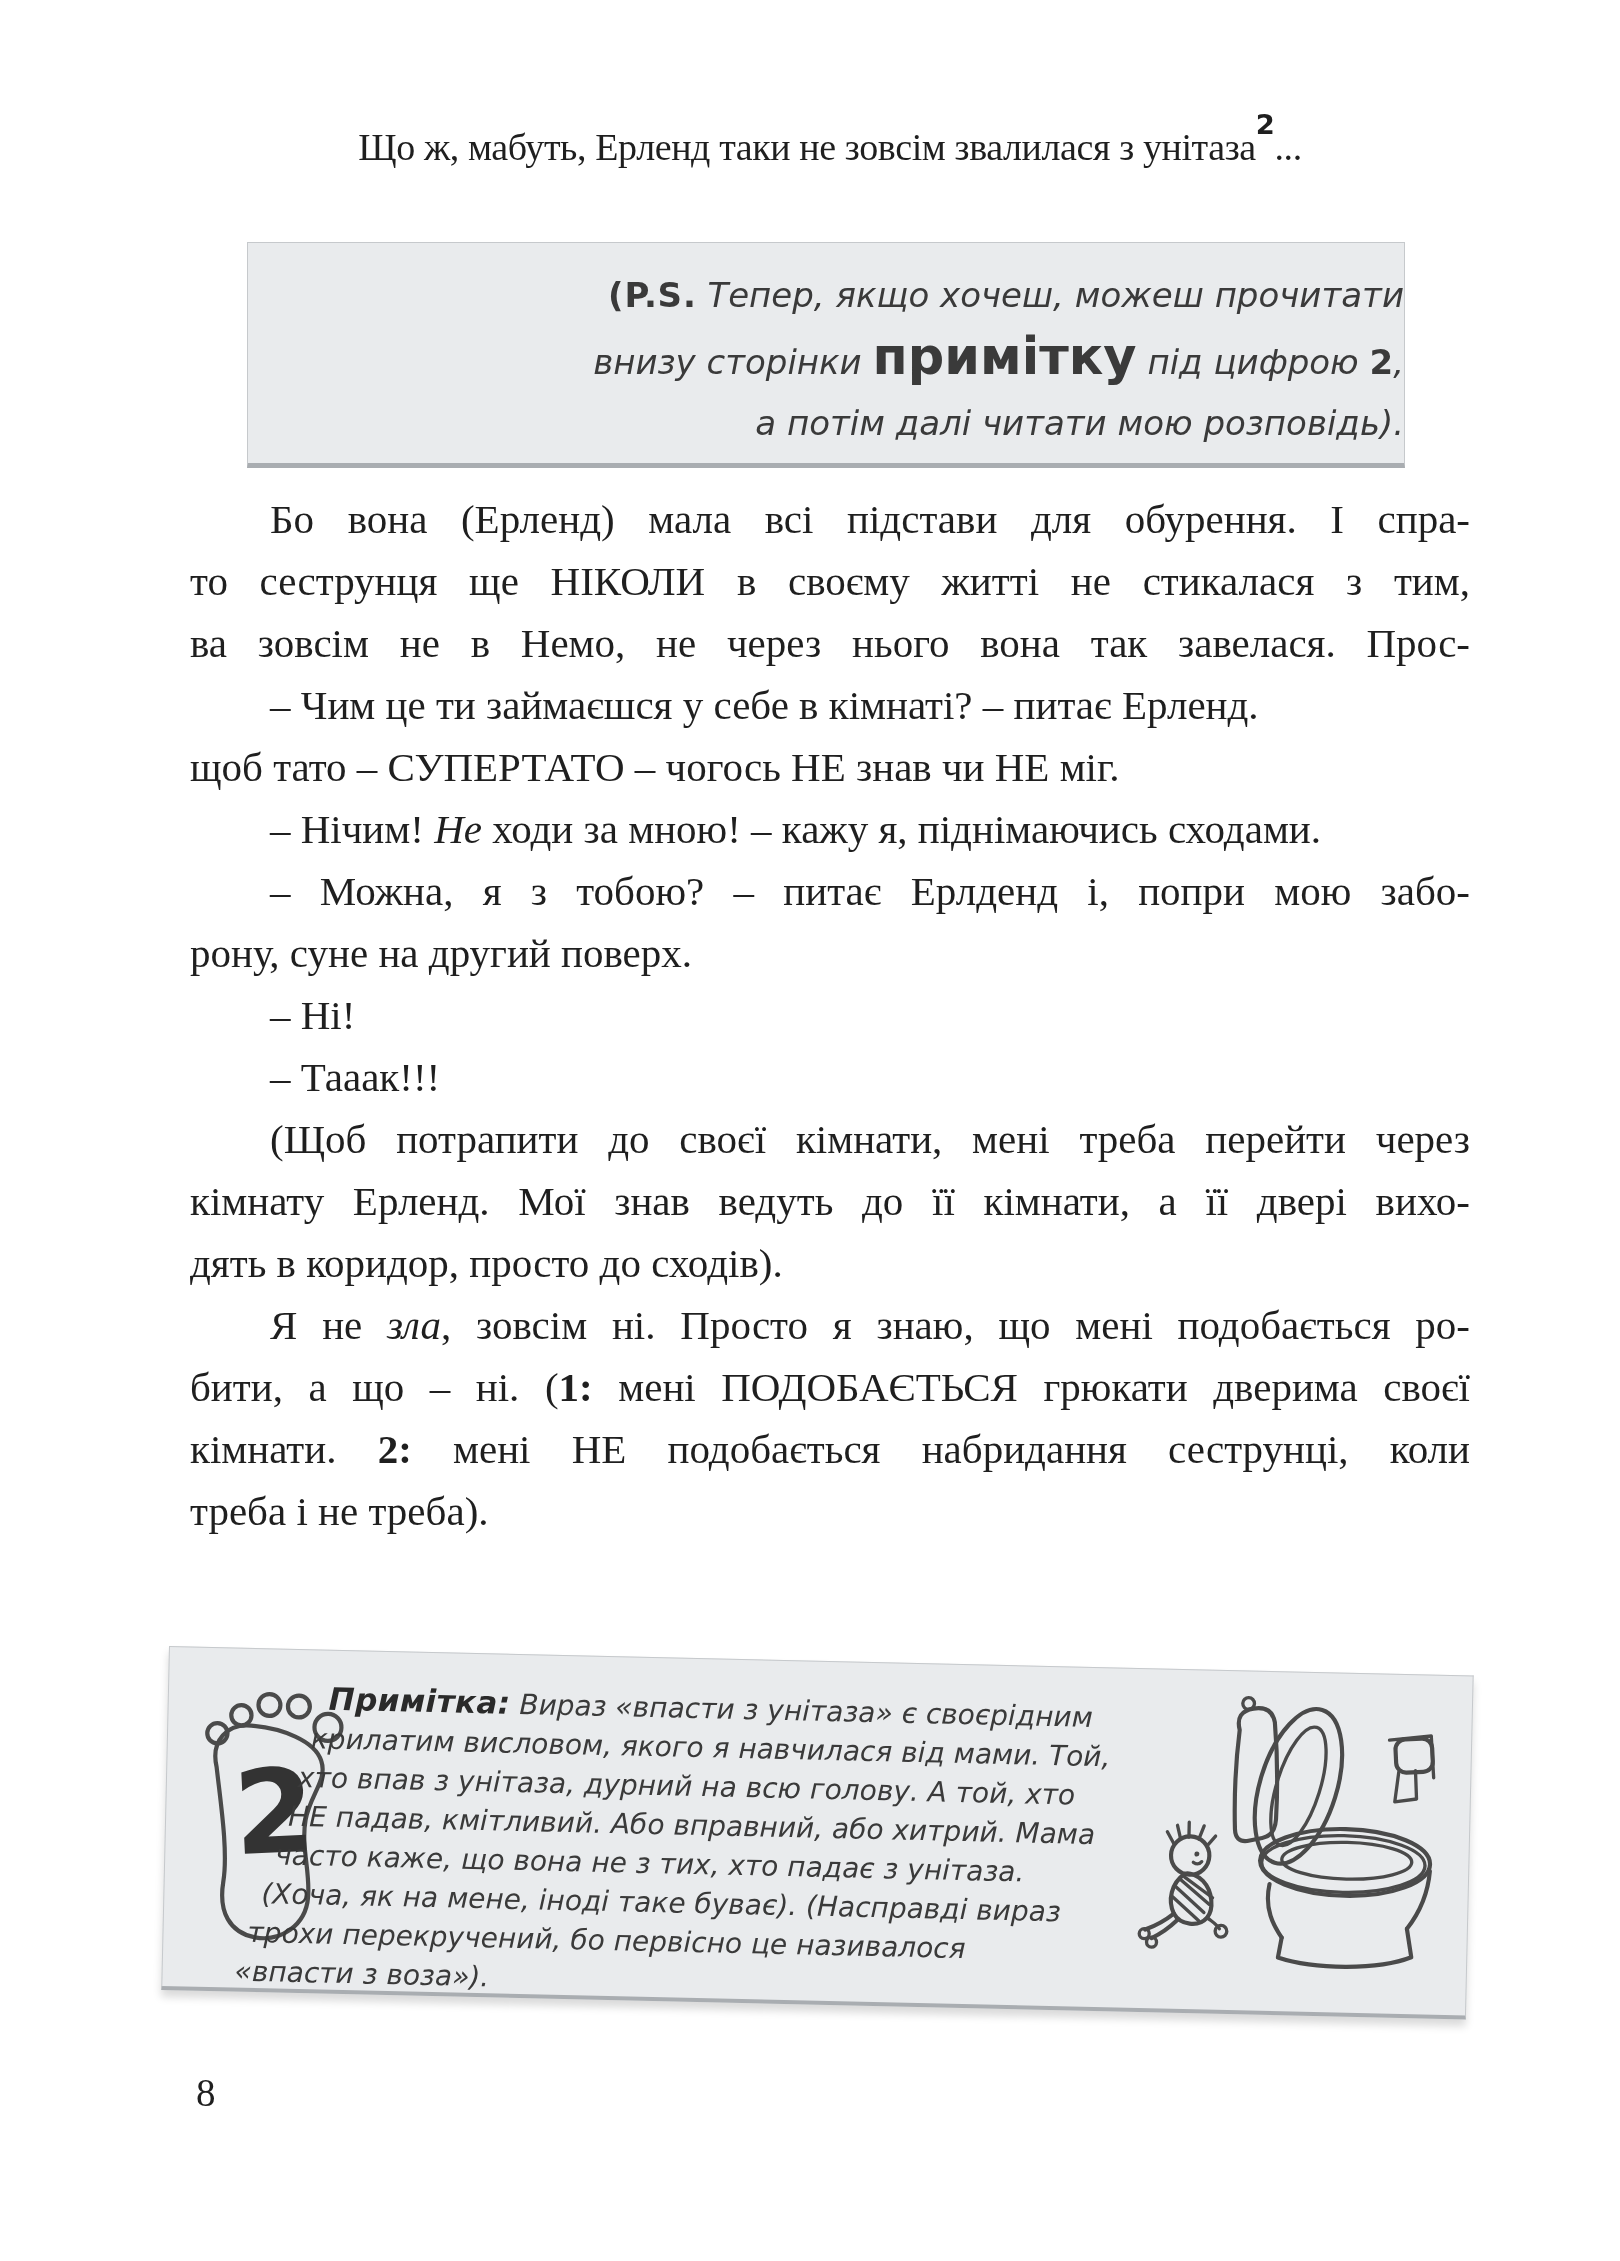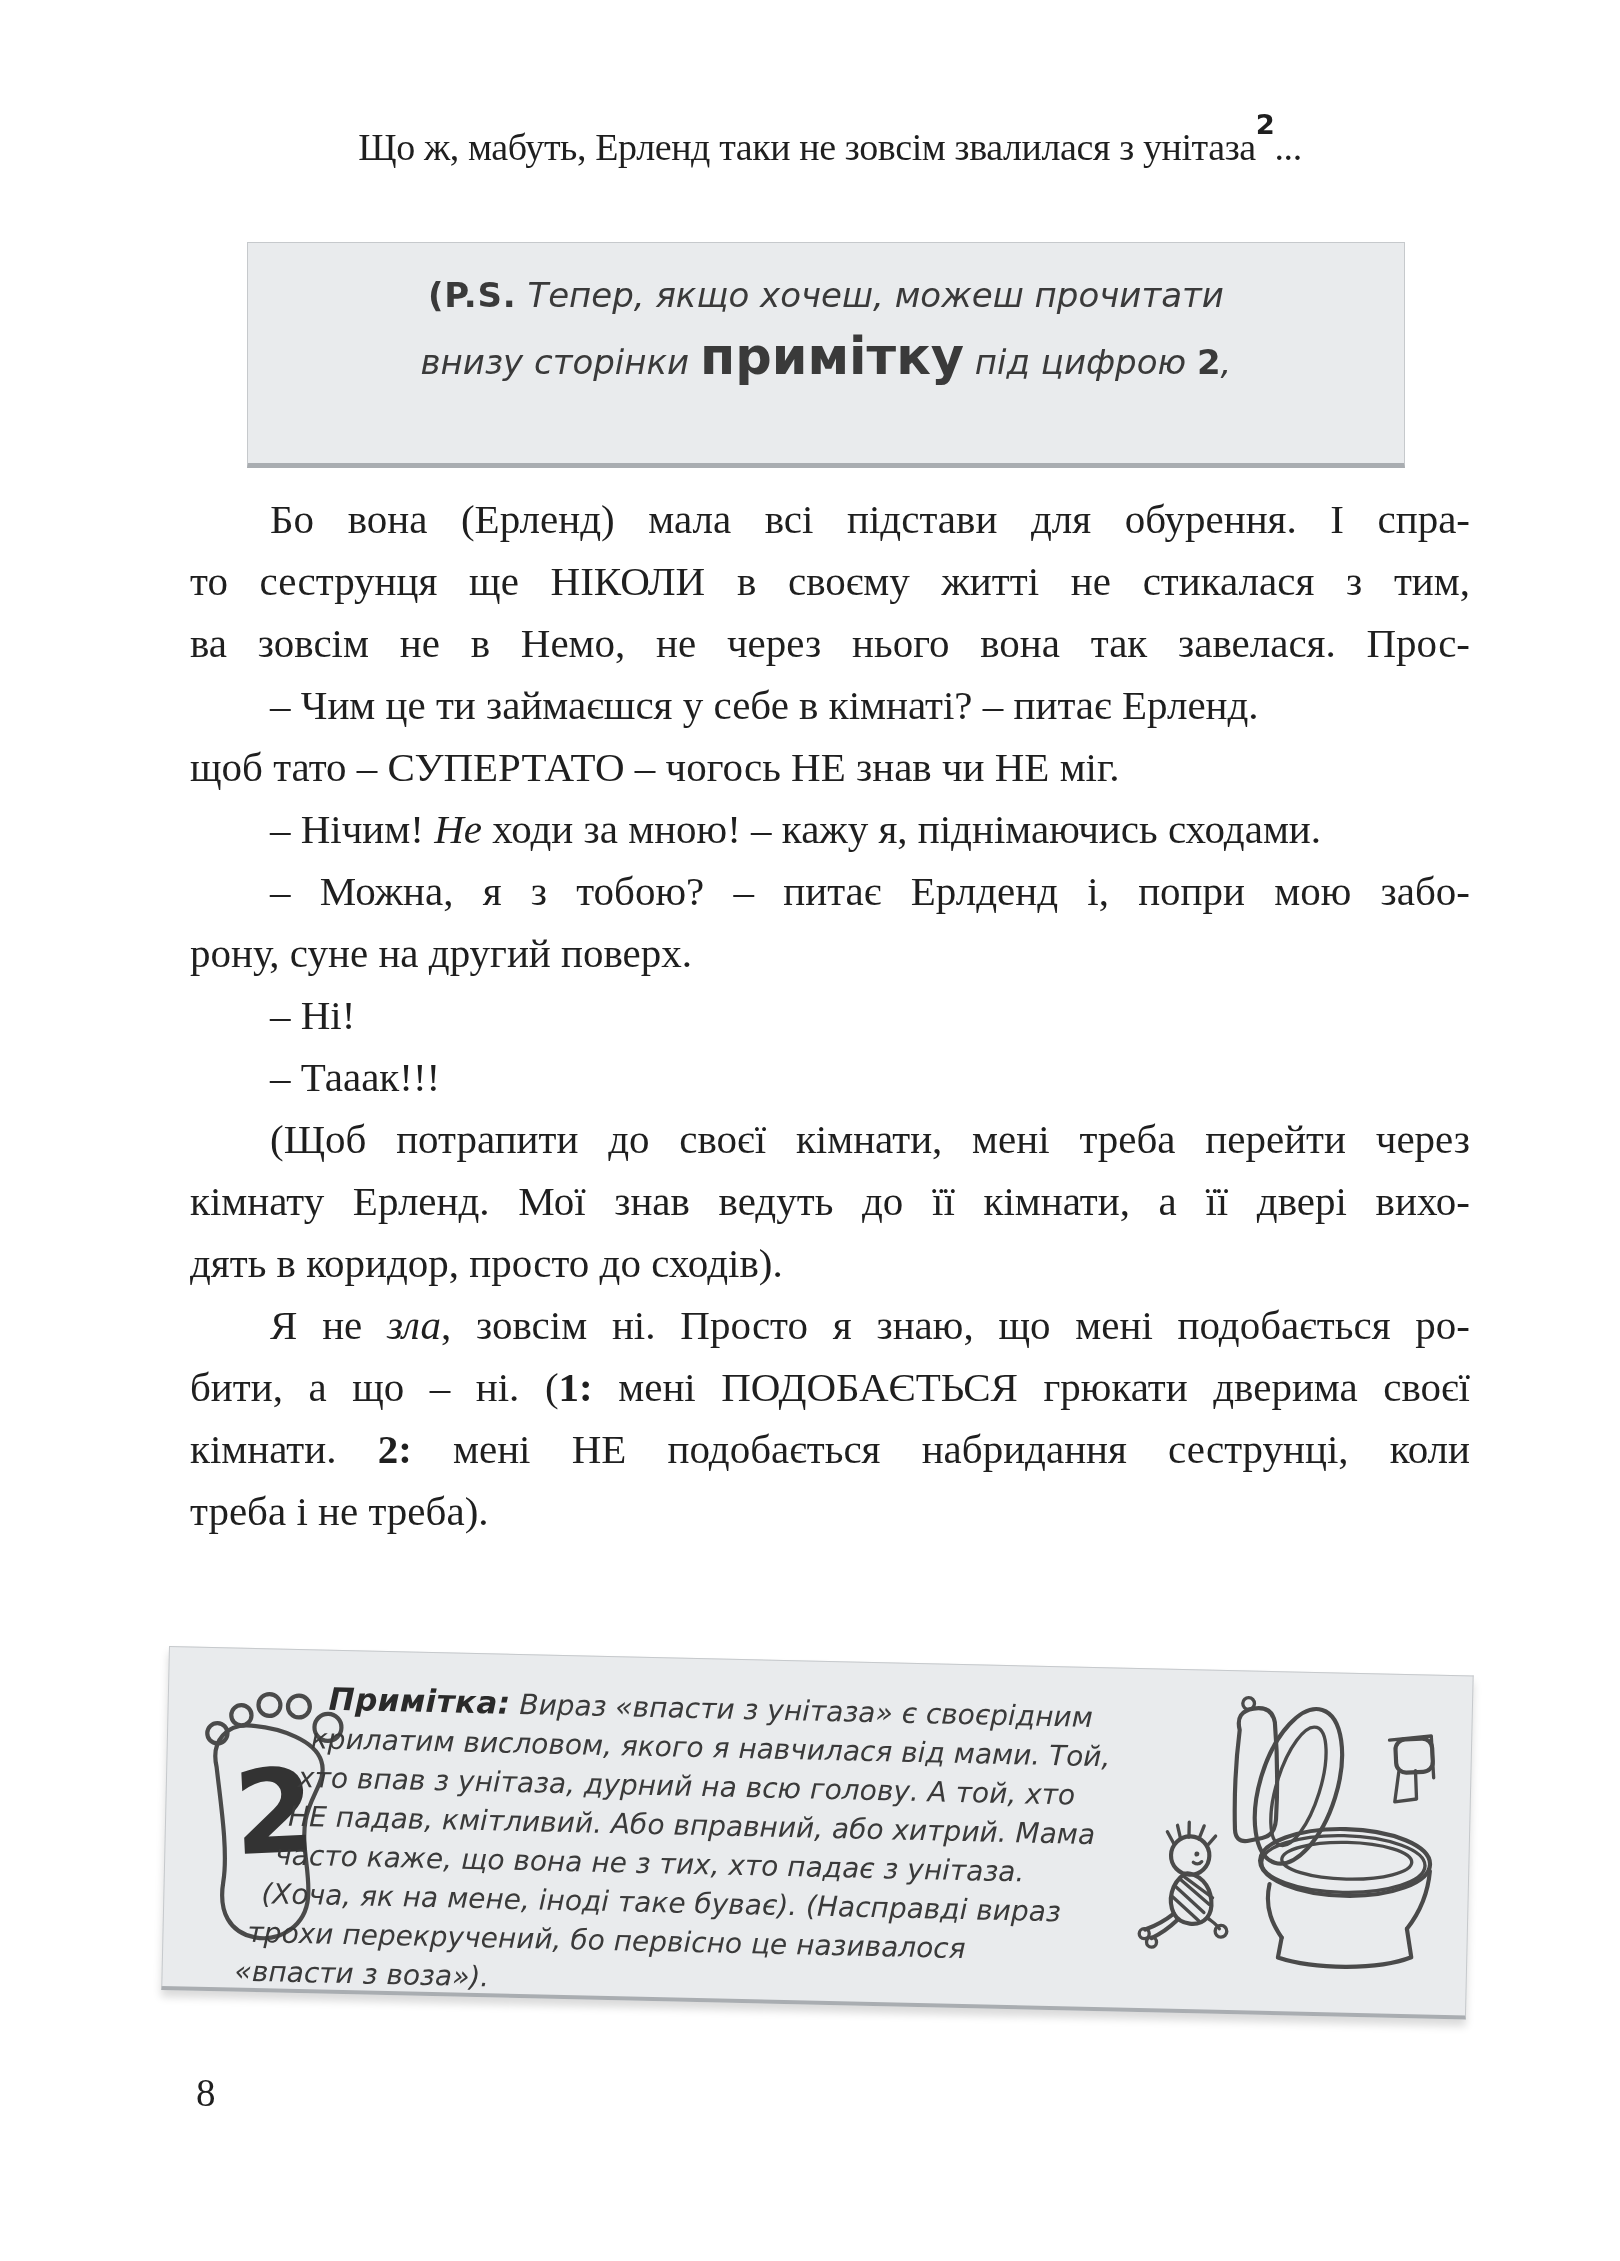--- a/index.html
+++ b/index.html
@@ -9,21 +9,21 @@
   html,body{margin:0;padding:0;}
   body{width:1621px;height:2261px;background:var(--page_bg);position:relative;overflow:hidden;
        font-family:"Liberation Serif",serif;color:var(--text);}
   .page-title{position:absolute;left:190px;top:125px;width:1280px;text-align:center;
        font-size:38px;letter-spacing:-0.4px;white-space:nowrap;}
   .page-title sup{font-family:"DejaVu Sans",sans-serif;font-weight:bold;font-size:0.72em;
        position:relative;top:-0.45em;line-height:0;}
   
   .ps-box{position:absolute;left:247px;top:242px;width:1158px;height:226px;box-sizing:border-box;
        background:var(--box_bg);border:0.8px solid var(--box_border);
-       border-bottom:5px solid var(--box_shadow);padding-top:22px;text-align:center;}
+       border-bottom:5px solid var(--box_shadow);padding-top:22px;text-align:right;}
   .ps-line{font-family:"DejaVu Sans",sans-serif;font-style:italic;font-size:34px;line-height:61px;
        color:var(--hand_text);white-space:nowrap;}
   .r-pslabel{font-style:normal;font-weight:bold;letter-spacing:0.8px;}
   .r-psstrong{font-style:normal;font-weight:bold;font-size:51px;}
   .r-psbold{font-weight:bold;font-style:normal;}
   
   .body-text{position:absolute;left:190px;top:488px;width:1280px;font-size:41px;line-height:62px;}
   .bline{text-align:justify;text-align-last:justify;white-space:normal;}
   .bline.last{text-align-last:left;}
   .bline.ind{text-indent:80px;}
@@ -46,20 +46,21 @@
   svg .st2{stroke:var(--sketch);stroke-width:4;fill:none;stroke-linecap:round;stroke-linejoin:round;}
 </style>
 </head>
 <body>
 
 <div class="page-title"><span>Що ж, мабуть, Ерленд таки не зовсім звалилася з унітаза</span><sup>2</sup><span>...</span></div>
 
 <div class="ps-box" id="psBox">
     <div class="ps-line"><span class="r-pslabel">(P.S.</span><span> Тепер, якщо хочеш, можеш прочитати</span></div>
     <div class="ps-line"><span>внизу сторінки </span><span class="r-psstrong">примітку</span><span> під цифрою </span><span class="r-psbold">2</span><span>,</span></div>
+    <div class="ps-line"><span>а потім далі читати мою розповідь).</span></div>
   </div>
 
 <div class="body-text" id="bodyText">
     <div class="bline ind"><span>Бо вона (Ерленд) мала всі підстави для обурення. І спра-</span></div>
     <div class="bline"><span>то сеструнця ще НІКОЛИ в своєму житті не стикалася з тим,</span></div>
     <div class="bline"><span>ва зовсім не в Немо, не через нього вона так завелася. Прос-</span></div>
     <div class="bline ind last"><span>– Чим це ти займаєшся у себе в кімнаті? – питає Ерленд.</span></div>
     <div class="bline last"><span>щоб тато – СУПЕРТАТО – чогось НЕ знав чи НЕ міг.</span></div>
     <div class="bline ind last"><span>– Нічим! </span><span class="r-i">Не</span><span> ходи за мною! – кажу я, піднімаючись сходами.</span></div>
     <div class="bline ind"><span>– Можна, я з тобою? – питає Ерлденд і, попри мою забо-</span></div>

